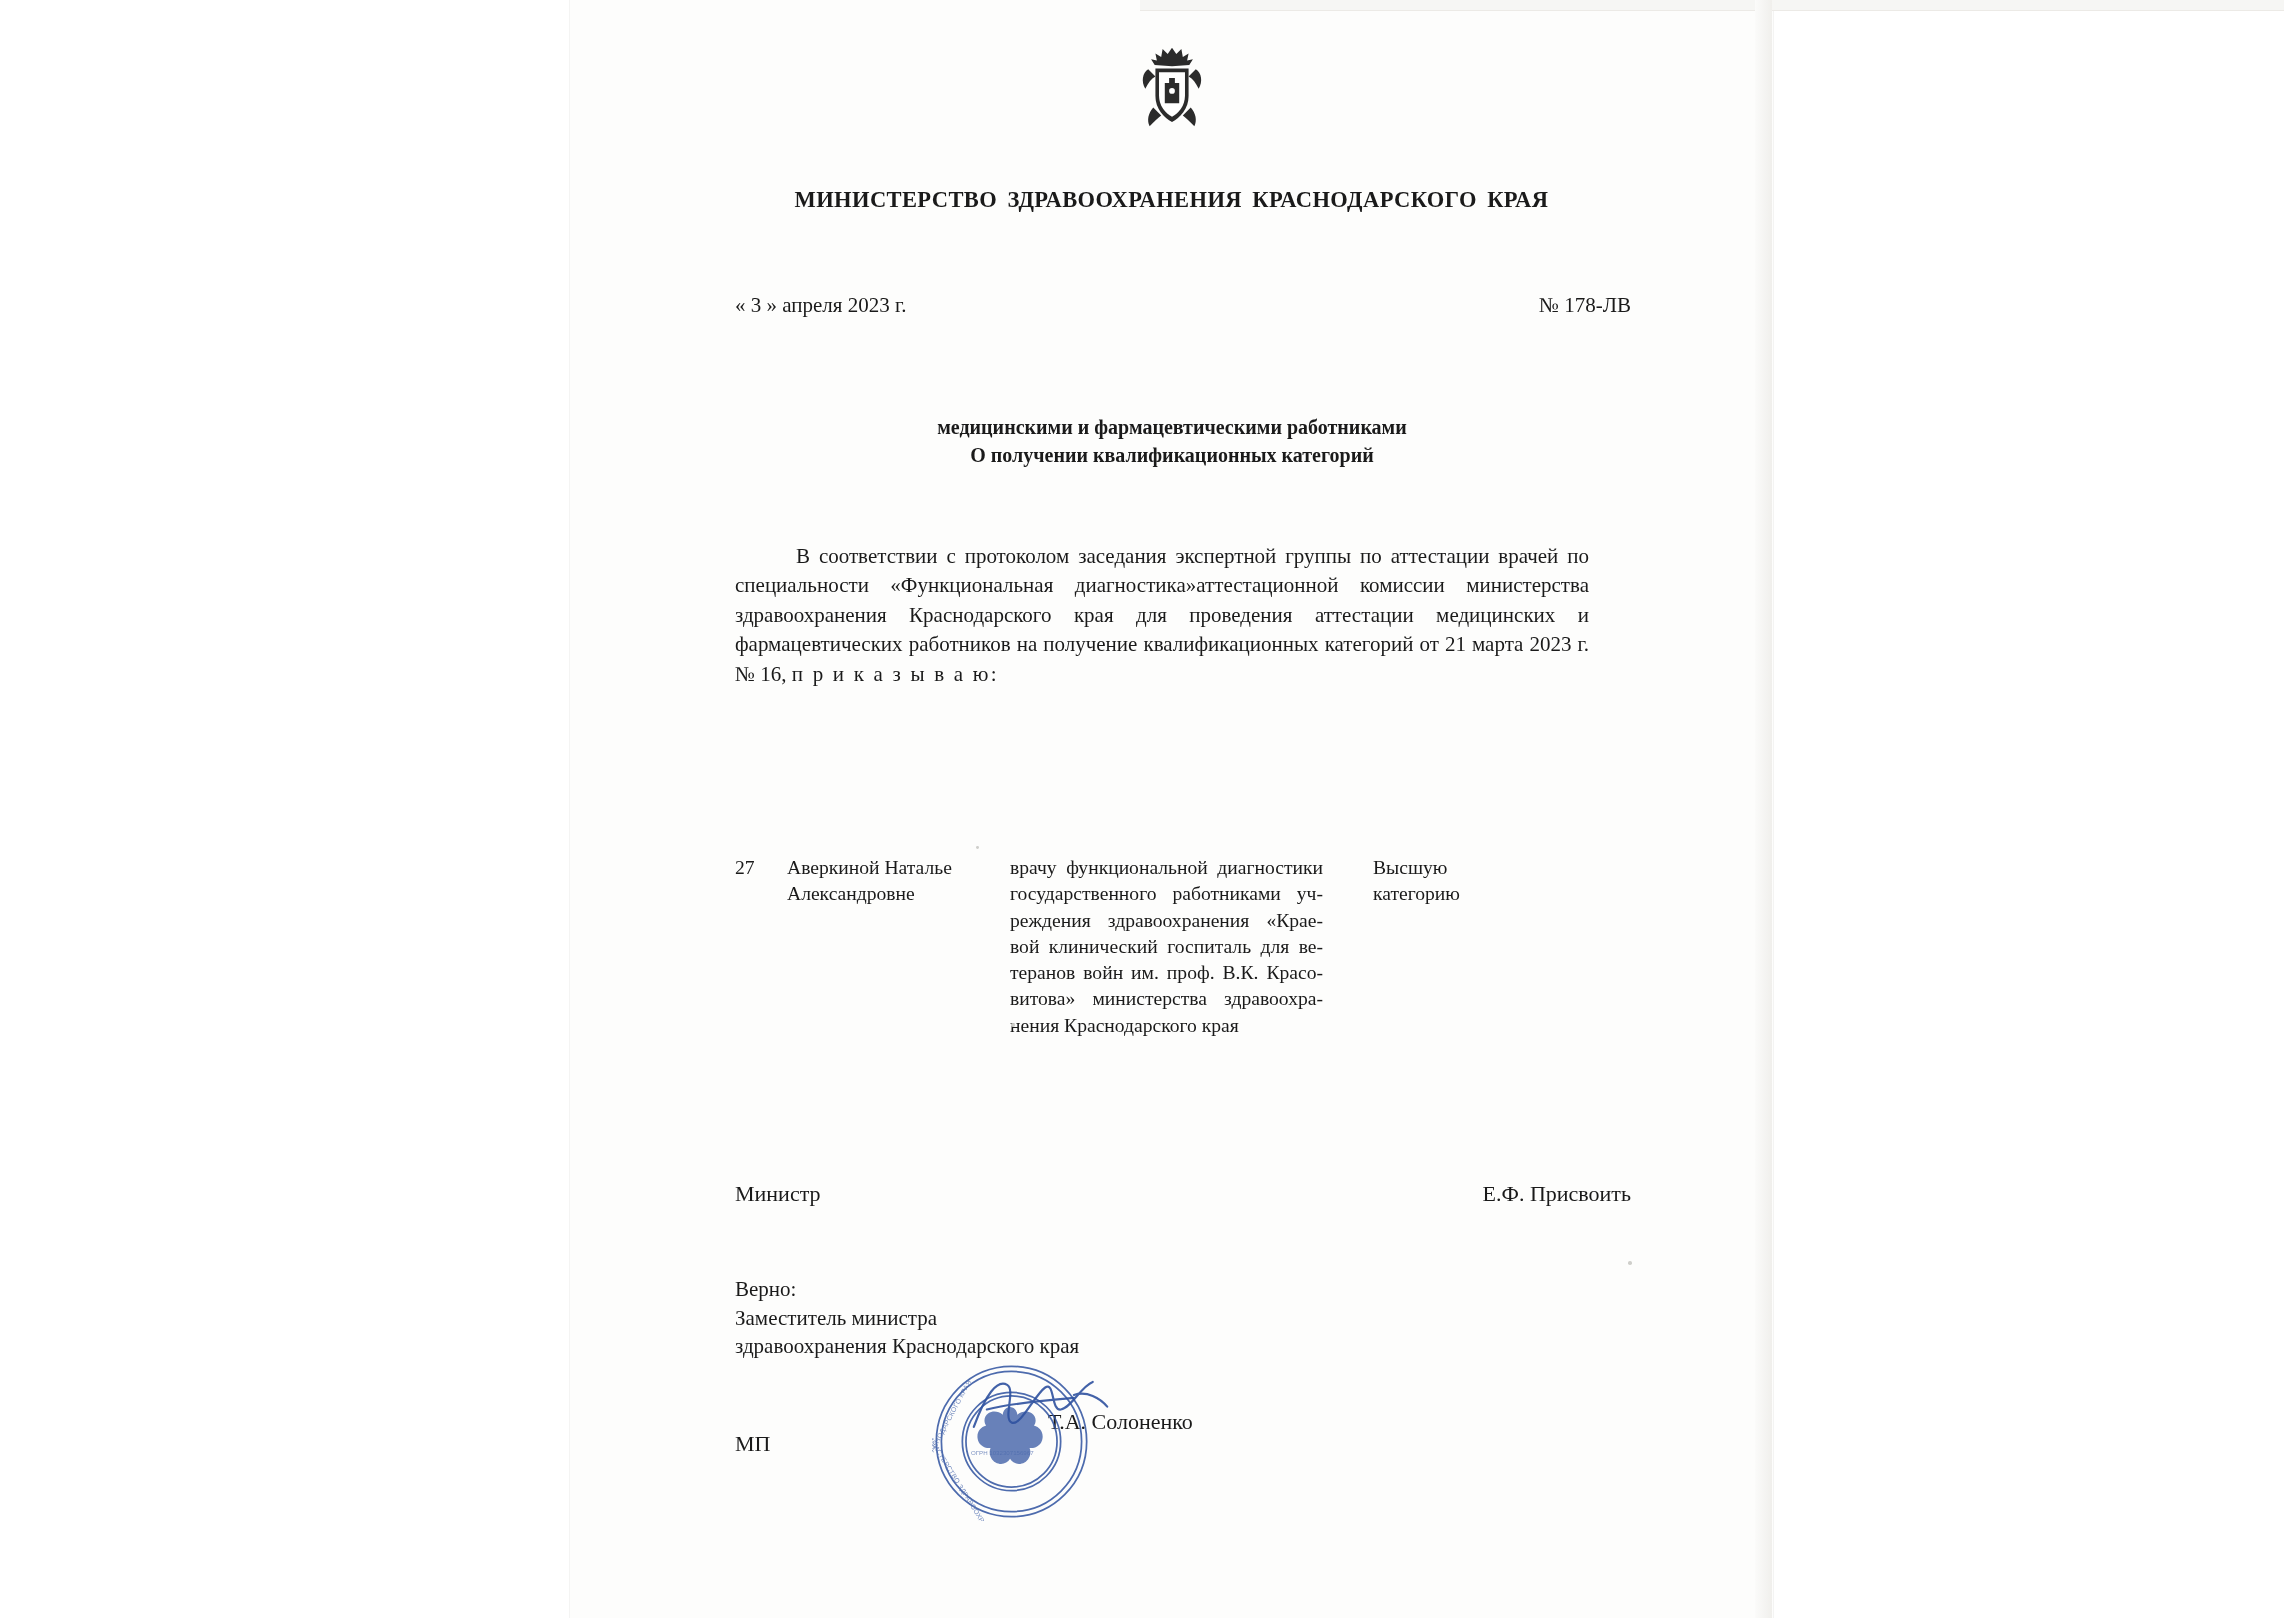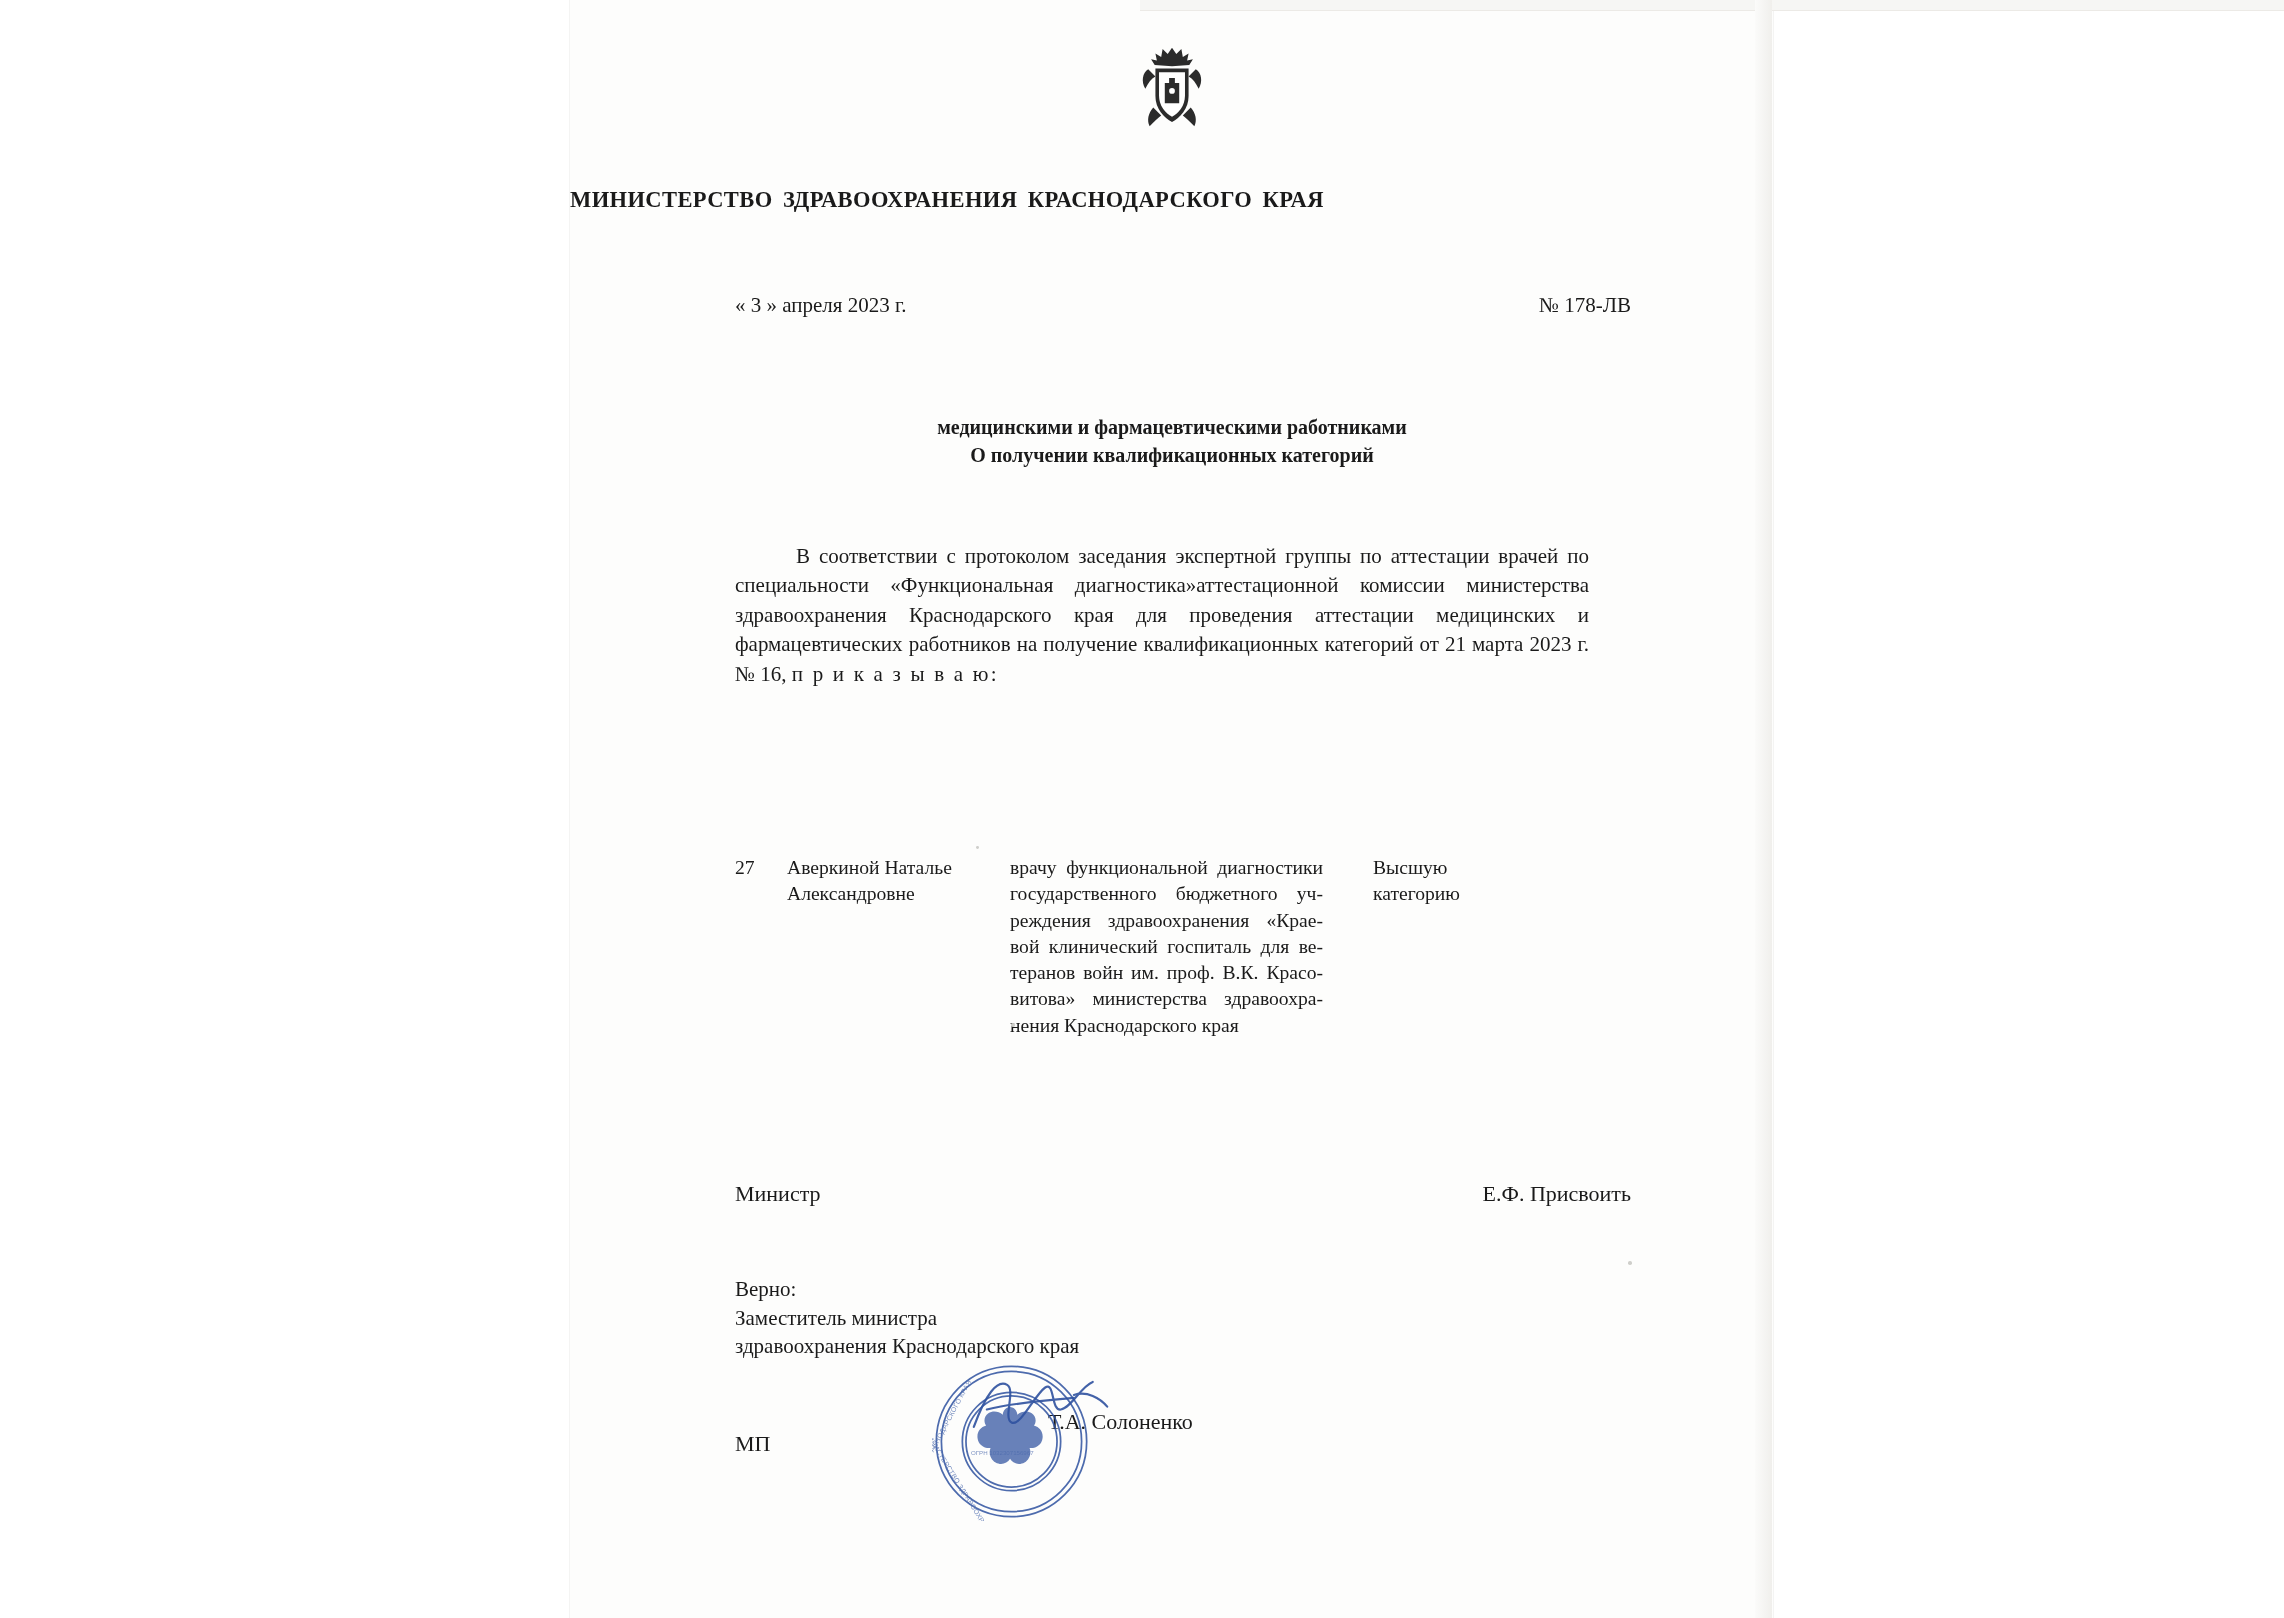--- a/index.html
+++ b/index.html
@@ -68,21 +68,21 @@
     width: 1203px;
     text-align: center;
   }
   .emblem svg { display: inline-block; }
 
   .org-title {
     position: absolute;
     left: 0;
     top: 187px;
     width: 1203px;
-    text-align: left;
+    text-align: center;
     font-weight: bold;
     font-size: 22.5px;
     letter-spacing: 0.4px;
     word-spacing: 4.3px;
   }
   .doc-type {
     position: absolute;
     left: 0;
     top: 238px;
     width: 1203px;
@@ -293,21 +293,21 @@
     <div class="body-text">
       <p class="indent"><span>В соответствии с протоколом заседания экспертной группы по аттестации врачей по специальности «Функциональная диагностика»аттестационной комиссии министерства здравоохранения Краснодарского края для проведения аттестации медицинских и фармацевтических работников на получение квалификационных категорий от 21 марта 2023 г. № 16, </span><span class="spaced">п р и к а з ы в а ю:</span></p>
     </div>
 
     <div class="clause">
     </div>
 
     <div class="entry">
       <div class="entry-num">27</div>
       <div class="entry-name">Аверкиной Наталье Александровне</div>
-      <div class="entry-place">врачу функциональной диагностики государственного бюджетного уч-реждения  здравоохранения «Крае-вой клинический госпиталь для ве-теранов войн   им. проф. В.К. Красо-витова» министерства здравоохра-нения  Краснодарского  края</div>
+      <div class="entry-place">врачу функциональной диагностики государственного работниками уч-реждения  здравоохранения «Крае-вой клинический госпиталь для ве-теранов войн   им. проф. В.К. Красо-витова» министерства здравоохра-нения  Краснодарского  края</div>
       <div class="entry-cat">Высшую категорию</div>
     </div>
 
     <div class="sign-left">Министр</div>
     <div class="sign-right">Е.Ф. Присвоить</div>
 
     <div class="certify">
       <div>Верно:</div>
       <div>Заместитель министра</div>
       <div>здравоохранения Краснодарского края</div>

